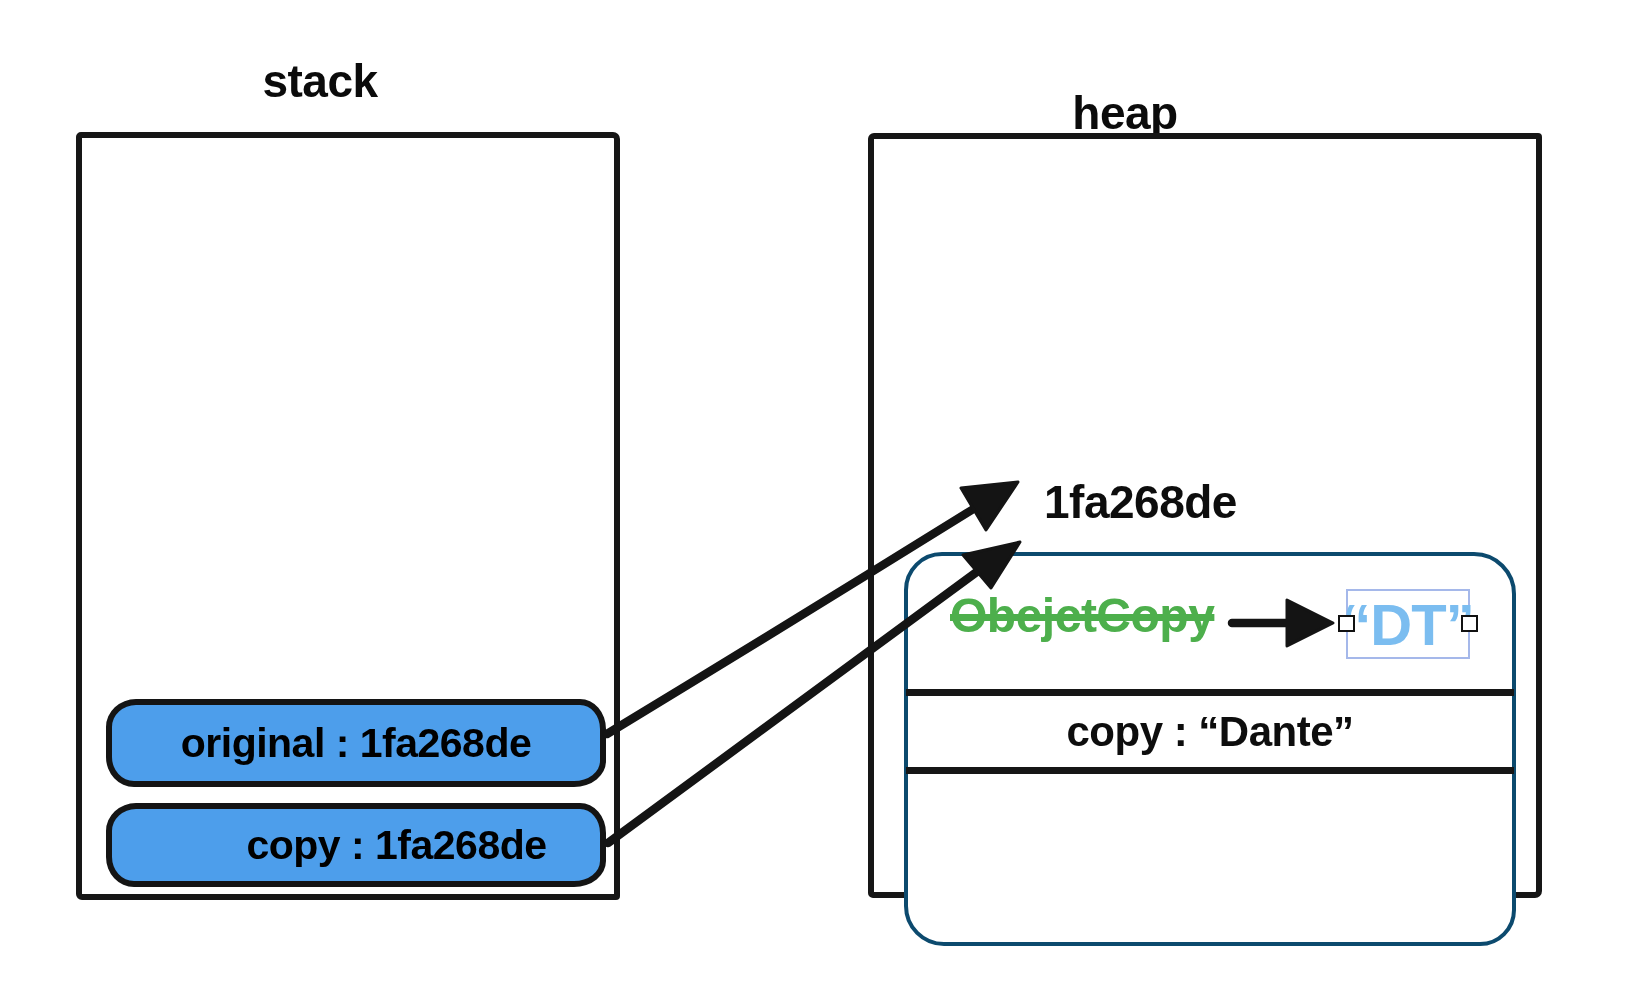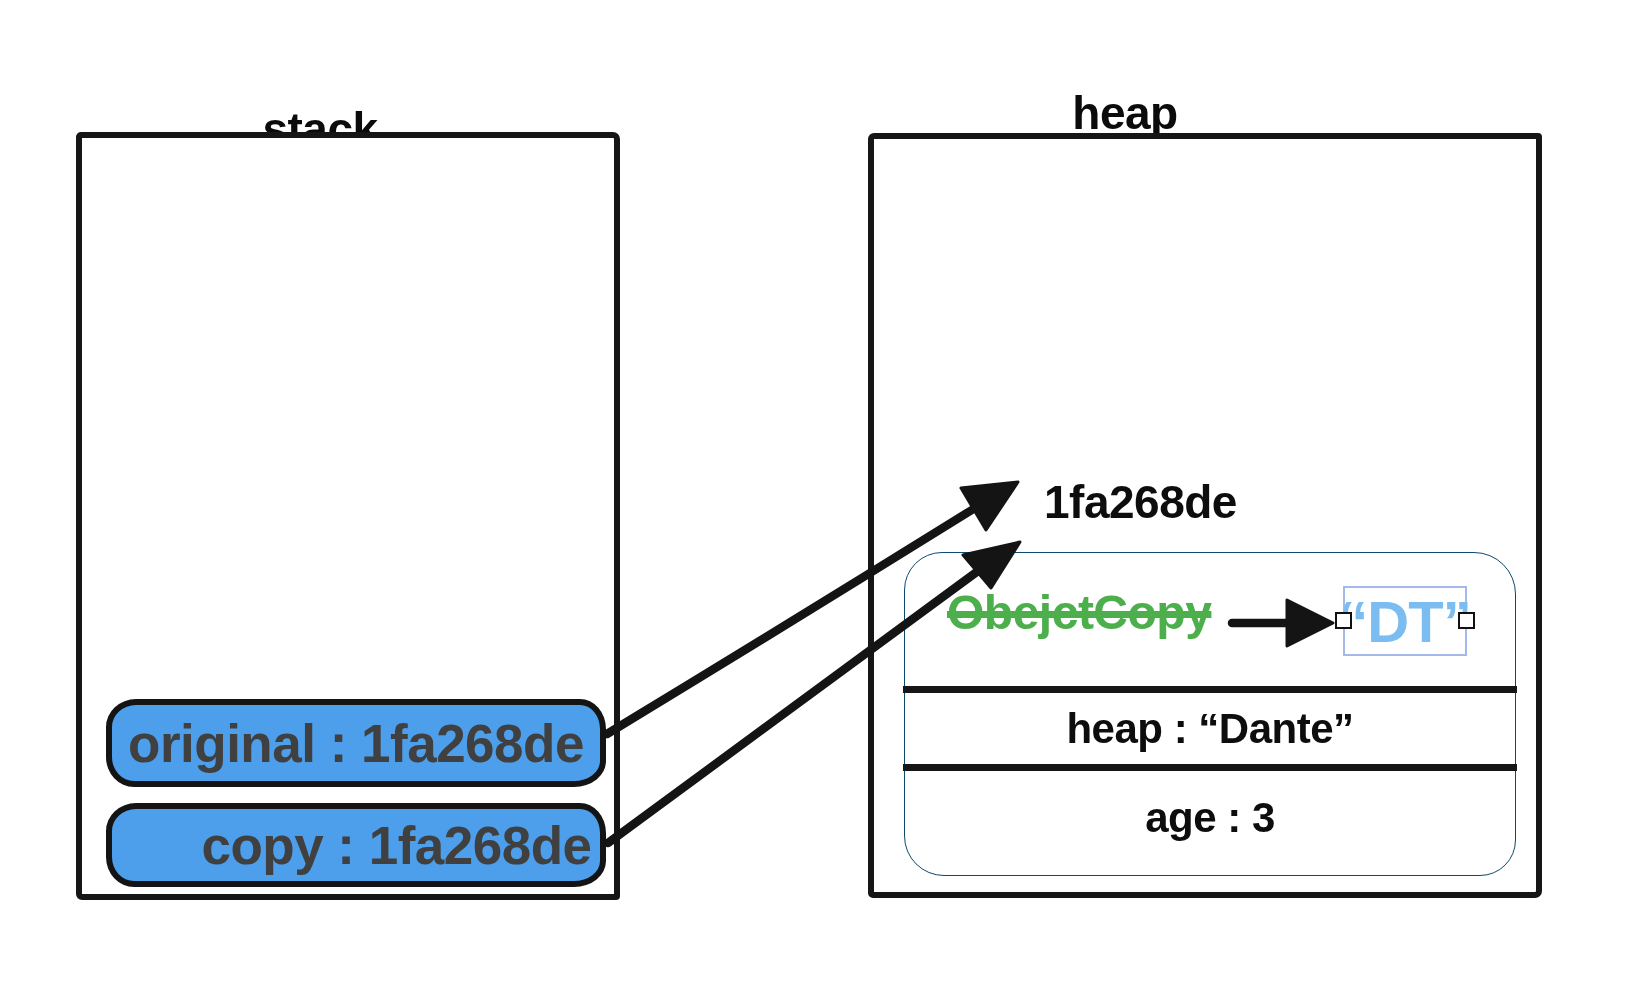--- a/index.html
+++ b/index.html
@@ -4,49 +4,49 @@
 <style>
   html,body { margin:0; padding:0; background:#ffffff; }
   .canvas {
     position:relative; width:1644px; height:982px; background:#ffffff;
     font-family:"Liberation Sans", sans-serif; overflow:hidden; color:#141414;
   }
   .title {
     position:absolute; font-size:46px; font-weight:bold; letter-spacing:-0.5px;
     color:#0b0b0b; text-align:center; width:300px;
   }
-  .title-stack { left:170px; top:54px;margin-top:48px; }
+  .title-stack { left:170px; top:54px; }
   .title-heap  { left:975px; top:54px;margin-top:32px; }
 
   .bigbox {
     position:absolute; box-sizing:border-box; background:#ffffff;
     border:6px solid #161616;
   }
   .stack-box { left:76px;  top:132px; width:544px; height:768px; border-radius:5px 7px 4px 6px; }
   .heap-box  { left:868px; top:133px; width:674px; height:765px; border-radius:6px 4px 7px 5px; }
 
   .pill {
     position:absolute; box-sizing:border-box; width:500px; height:88px;
     background:#4d9eeb; border:6px solid #141414;
     border-radius:30px 26px 32px 28px / 28px 30px 26px 30px;
     display:flex; align-items:center; justify-content:center;
   }
   .pill-original { left:24px; top:561px; }
   .pill-copy     { left:24px; top:665px; height:84px;padding-left:37px; }
-  .pill-label { font-size:53px; font-weight:bold; color:#404040; letter-spacing:-0.5px; }
+  .pill-label { font-size:41px; font-weight:bold; color:#000000; letter-spacing:-0.5px; }
   .pill-copy .pill-label { transform:translateX(22px); }
 
   .heap-address {
     position:absolute; left:170px; top:336px;
     font-size:46px; font-weight:bold; color:#0d0d0d; letter-spacing:-0.5px;
   }
 
   .object-card {
     position:absolute; box-sizing:border-box; left:30px; top:413px;
-    width:612px; height:324px; background:#ffffff; border:1px solid #0c4a6e;
+    width:612px; height:394px; background:#ffffff; border:4px solid #0c4a6e;
     border-radius:38px 42px 36px 40px;
   }
   .separator {
     position:absolute; left:-2px; right:-2px; height:7px; background:#161616;
   }
   .sep-1 { top:133px; }
   .sep-2 { top:211px; }
 
   .class-name {
     position:absolute; left:42px; top:32px;
@@ -104,27 +104,24 @@
       <div class="class-name">ObejctCopy</div>
 
       <div class="value-selection">
         <span class="value-label">“DT”</span>
         <span class="handle handle-left"></span>
         <span class="handle handle-right"></span>
       </div>
 
       <div class="separator sep-1"></div>
       <div class="field-row field-name">
-        <span class="field-label">heap : “Dante”</span>
+        <span class="field-label">copy : “Dante”</span>
       </div>
 
       <div class="separator sep-2"></div>
-      <div class="field-row field-age">
-        <span class="field-label">age : 3</span>
-      </div>
     </div>
   </div>
 
   <svg class="arrows-layer" width="1644" height="982" viewBox="0 0 1644 982">
 
     <g>
       <path class="arrow-shaft" d="M 607 734 Q 790 623 975 508"></path>
       <path class="arrow-head" d="M 1018 482 L 986 530 L 961 488 Z"></path>
     </g>
 

